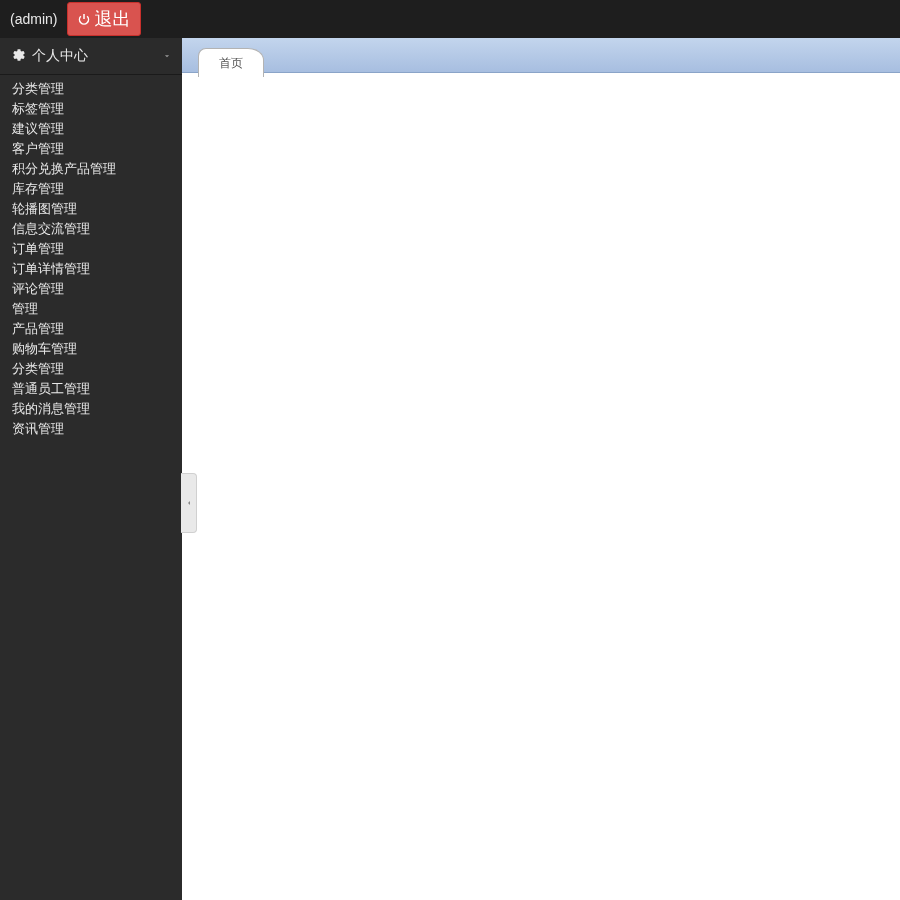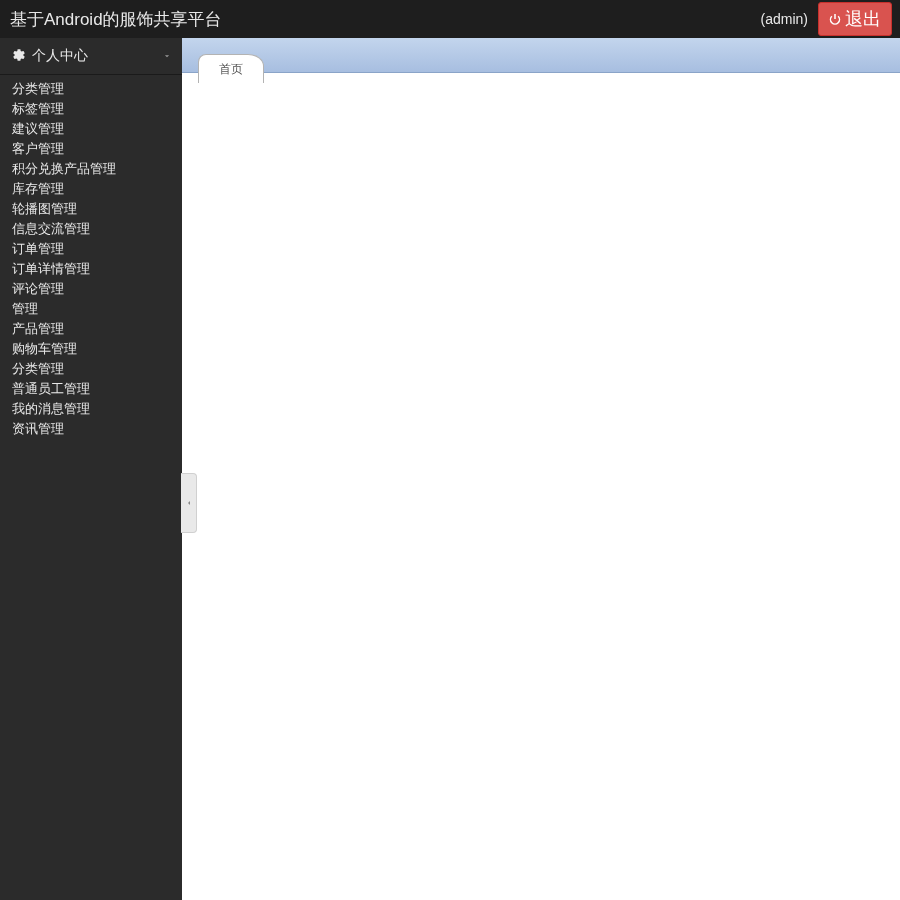--- a/index.html
+++ b/index.html
@@ -119,21 +119,21 @@
       background: #fff;
       color: #555;
       font-size: 12px;
       padding: 6px 20px 5px 20px;
       border-top-left-radius: 8px;
       border-top-right-radius: 16px 12px;
       border: 1px solid #b3b3b3;
       border-bottom: none;
       cursor: pointer;
       position: relative;
-      top: 11px;
+      top: 5px;
     }
     .content {
       flex: 1;
       background: #fff;
     }
     .collapse-handle {
       position: absolute;
       left: -1px;
       top: 435px;
       width: 16px;
@@ -151,21 +151,20 @@
     .collapse-handle svg {
       width: 8px;
       height: 10px;
       fill: #888;
     }
   </style>
 </head>
 <body>
 
 <div class="header">
-  <div class="header-title">基于Android的服饰共享平台</div>
   <div class="header-right">
     <span class="user-label">(admin)</span>
     <button class="logout-btn">
       <span>
         <svg viewBox="0 0 24 24" fill="none" stroke="#fff" stroke-width="3">
           <path d="M18.36 6.64a9 9 0 1 1-12.73 0"></path>
           <line x1="12" y1="2" x2="12" y2="12"></line>
         </svg>
       </span>
       <span>退出</span>

